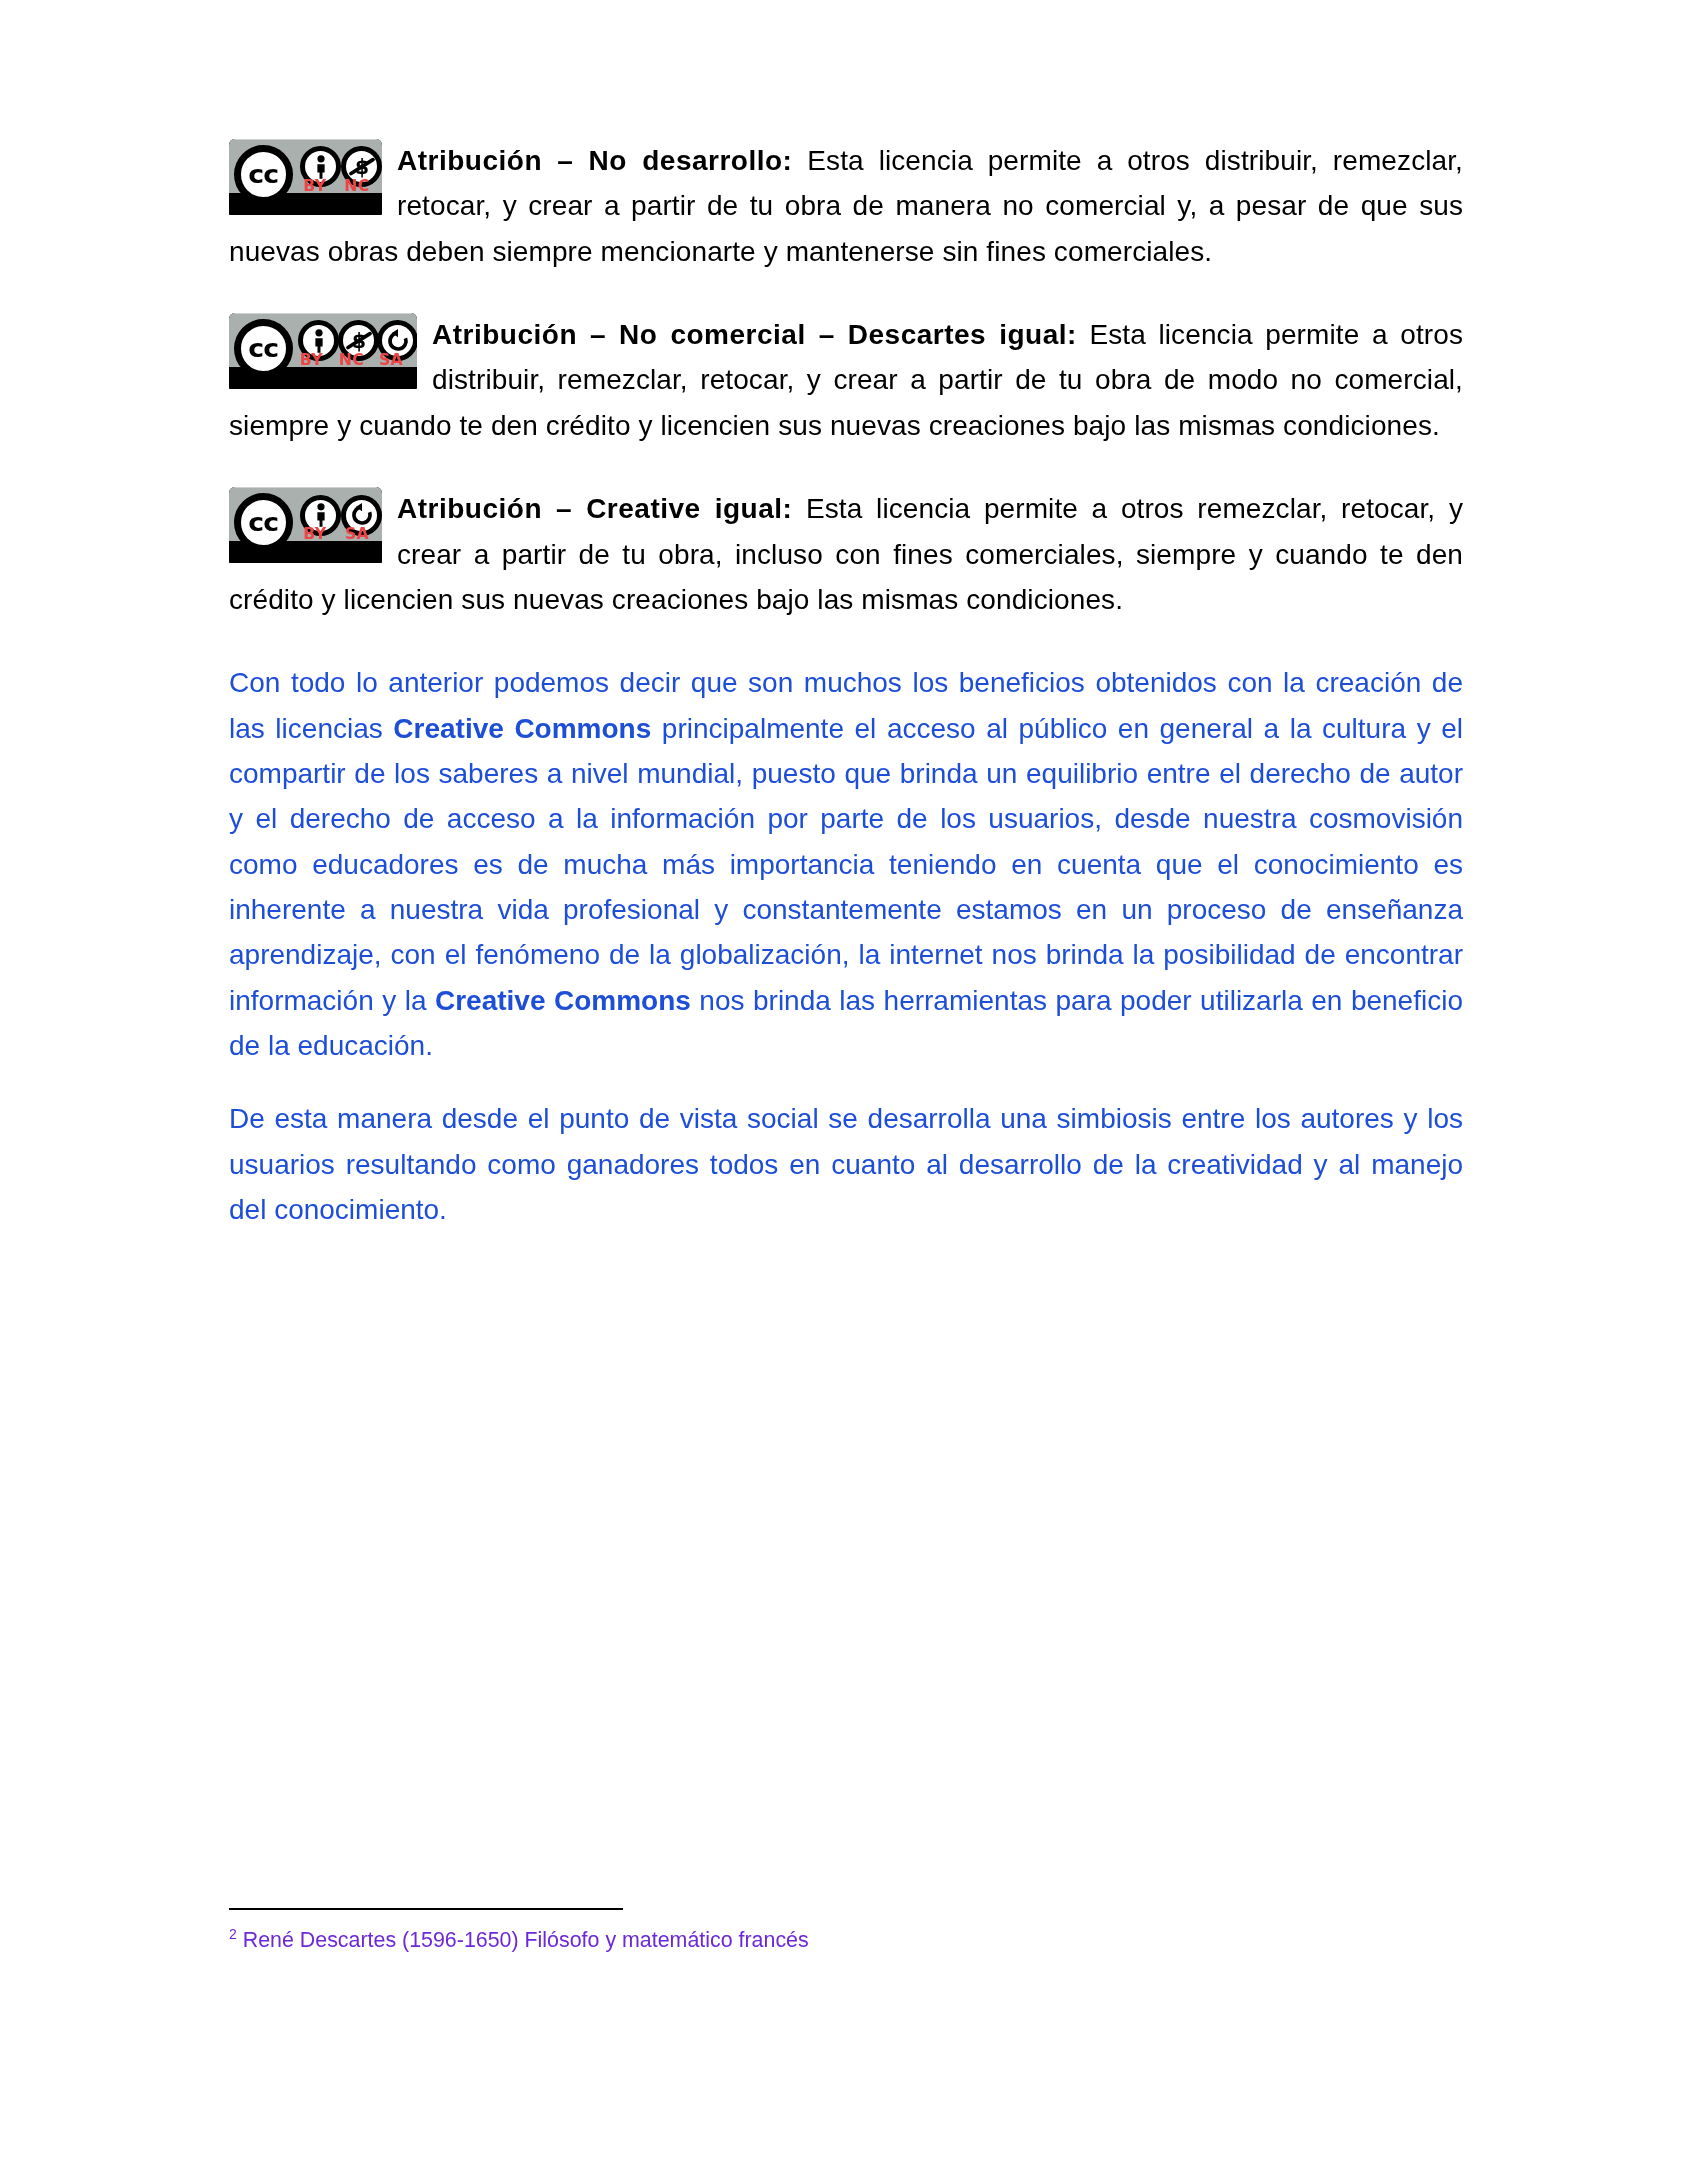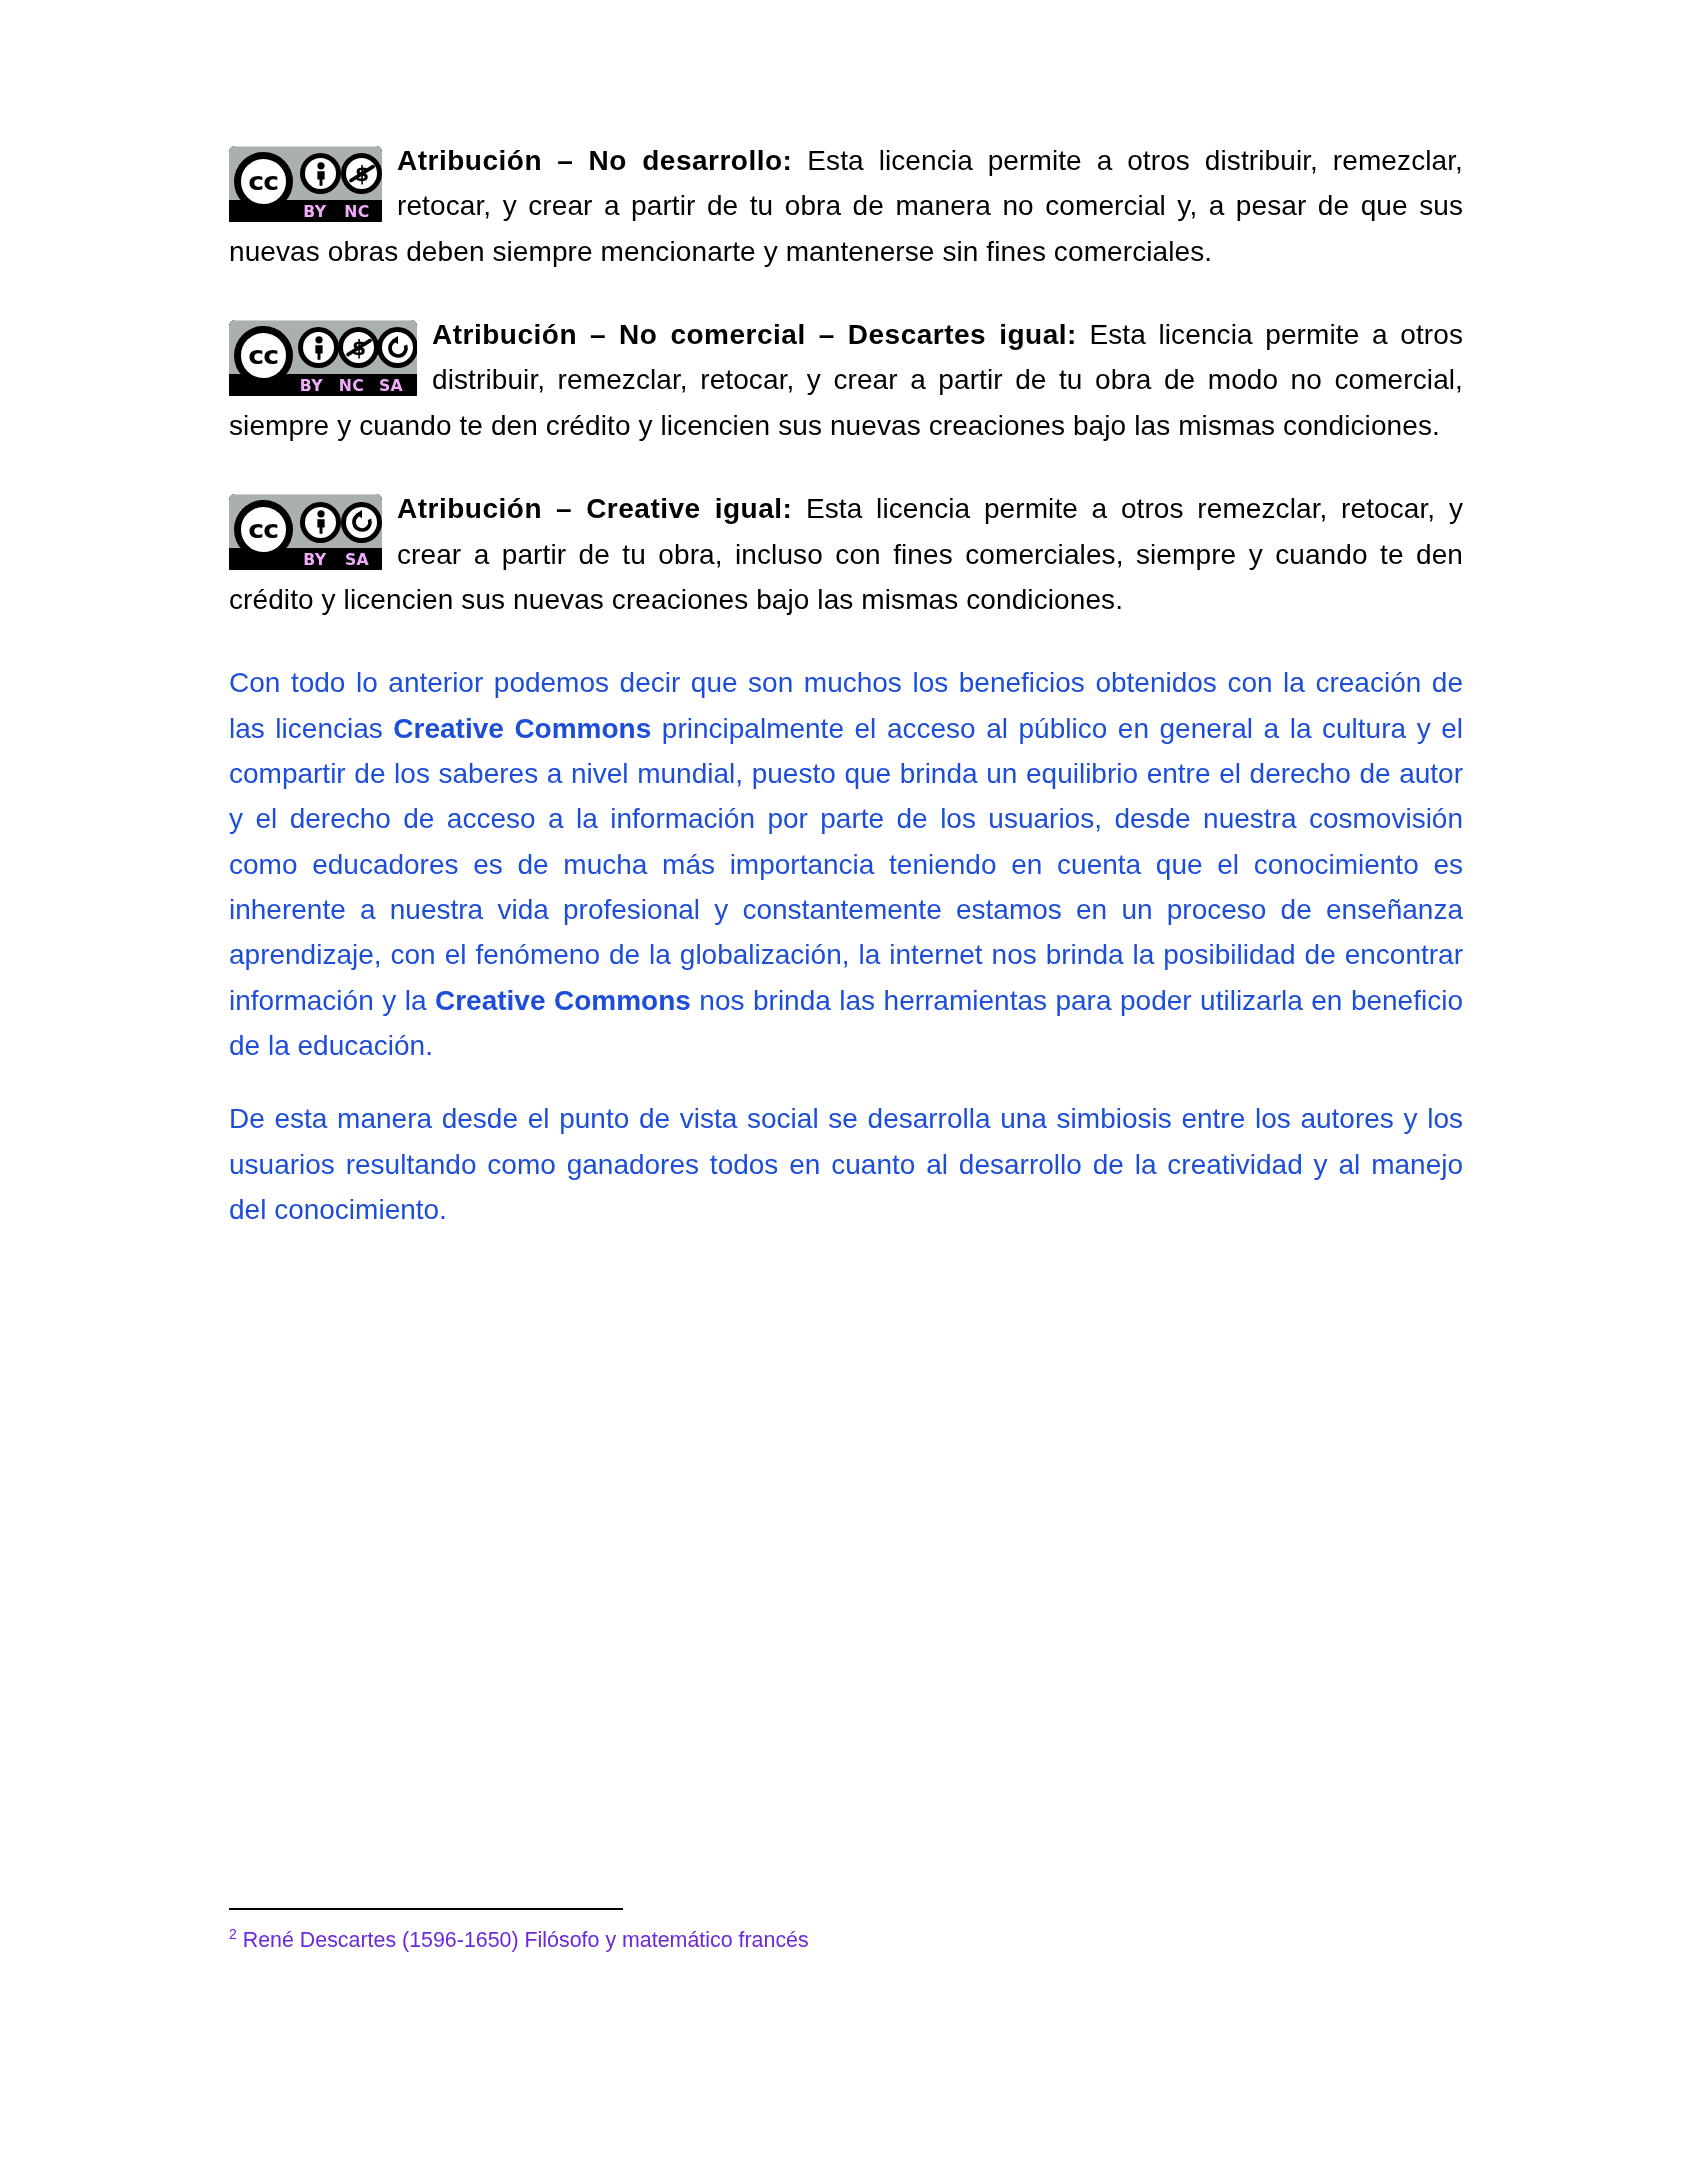--- a/index.html
+++ b/index.html
@@ -47,21 +47,21 @@
   .lic-title {
     font-weight: bold;
     letter-spacing: 0.5px;
   }
 
   
   .cc-badge {
     float: left;
     position: relative;
     height: 76px;
-    margin: 8px 15px 0 0;
+    margin: 1px 15px 0 0;
     background: #000000;
     border-radius: 5.8px 5.8px 1.6px 1.6px;
     overflow: hidden;
     box-sizing: border-box;
     display: block;
     padding-left: 40px;
   }
   .cc-badge.w3 { width: 153px; }
   .cc-badge.w4 { width: 188px; }
 
@@ -128,26 +128,26 @@
   .cc-ic svg { position: absolute; left: 50%; top: 50%; transform: translate(-50%,-50%); }
 
   .w3 .cc-ic.i1 { left: 71px; }
   .w3 .cc-ic.i2 { left: 112px; }
   .w4 .cc-ic.i1 { left: 69px; }
   .w4 .cc-ic.i2 { left: 109px; }
   .w4 .cc-ic.i3 { left: 148px; }
 
   .cc-lbl {
     position: absolute;
-    bottom: 0;
+    bottom: 19px;
     font-family: "DejaVu Sans", sans-serif;
     font-weight: bold;
     font-size: 15.7px;
     line-height: 20px;
-    color: #f0abfc;
+    color: #ef4444;
     text-align: center;
     letter-spacing: 0.4px;
   }
   .w3 .cc-lbl.l1 { left: 63px;  width: 46px; }
   .w3 .cc-lbl.l2 { left: 105px; width: 46px; }
   .w4 .cc-lbl.l1 { left: 61px;  width: 43px; }
   .w4 .cc-lbl.l2 { left: 101px; width: 43px; }
   .w4 .cc-lbl.l3 { left: 140px; width: 44px; }
 
   

